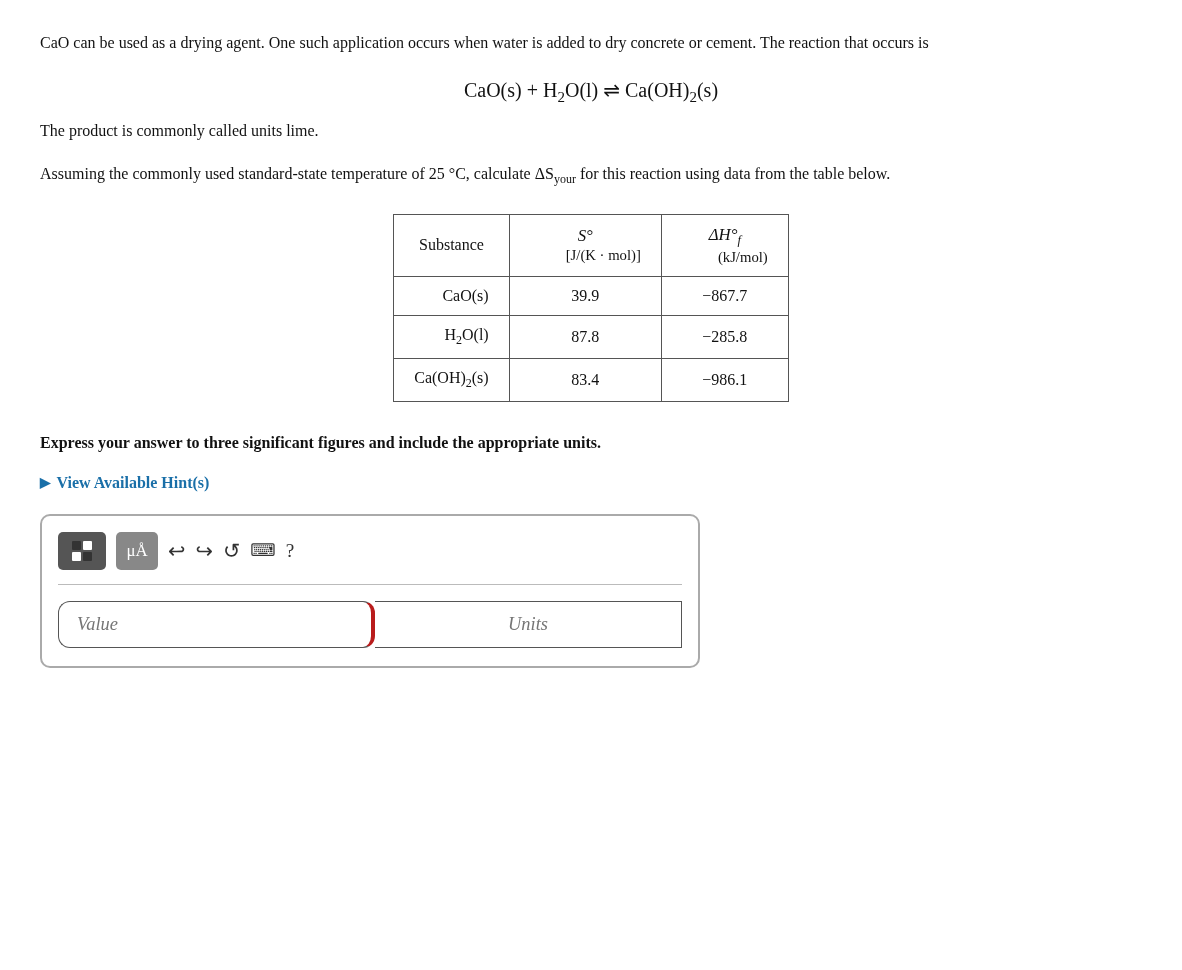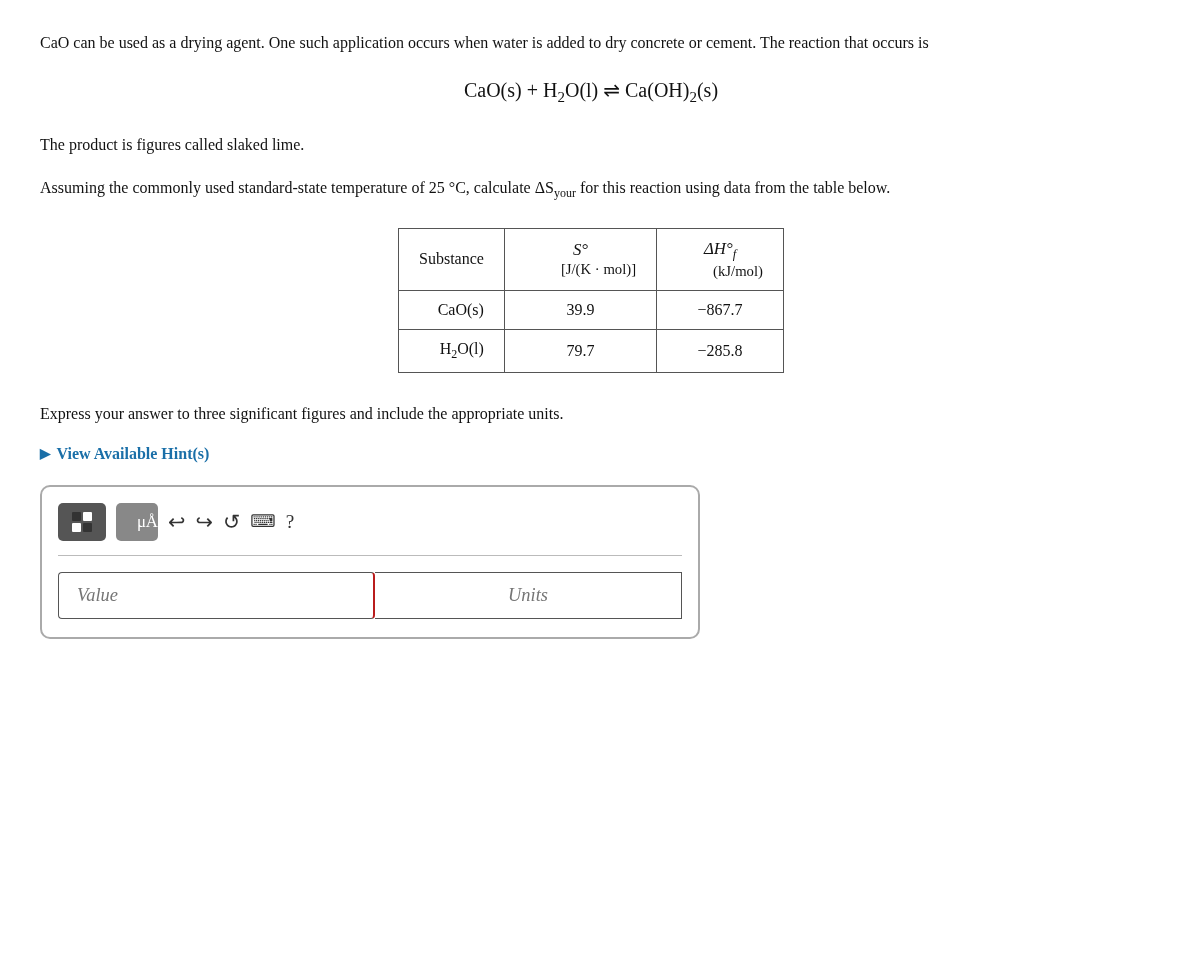--- a/index.html
+++ b/index.html
@@ -13,26 +13,26 @@
       min-height: 970px;
     }
 
     .paragraph {
       margin-bottom: 18px;
       line-height: 1.6;
     }
 
     .equation-block {
       text-align: center;
-      margin: 22px 0 26px 0;
+      margin: 22px 0 12px 0;
       font-size: 1.25em;
     }
 
     .bold-text {
-      font-weight: normal;
+      font-weight: bold;
     }
 
     
     .table-wrapper {
       display: flex;
       justify-content: center;
       margin: 24px 0 28px 0;
     }
 
     table {
@@ -125,22 +125,22 @@
       font-style: italic;
       color: #888;
       border: 1.5px solid #555;
       padding: 12px 18px;
       outline: none;
       background: #fff;
     }
 
     .value-input {
       width: 320px;
-      border-right: 2px solid #b91c1c;
-      border-radius: 4px;
+      border-right: 4px solid #b91c1c;
+      border-radius: 12px;
     }
 
     .units-input {
       width: 310px;
       border-left: none;
       border-radius: 0;
       text-align: center;
     }
     sub { font-size: 0.75em; }
 
@@ -155,21 +155,21 @@
       justify-content: center;
     }
 
     .icon-box-mu {
       background: #888;
       border-radius: 5px;
       width: 42px;
       height: 38px;
       display: inline-flex;
       align-items: center;
-      justify-content: flex-end;
+      justify-content: center;
       color: white;
       font-size: 1.05em;
       font-family: Georgia, serif;
     }
 
     .grid-icon {
       display: grid;
       grid-template-columns: 1fr 1fr;
       gap: 2px;
     }
@@ -199,21 +199,21 @@
   </span>
 </p>
 
 <div class="equation-block">
   <span>
     CaO(s) + H<sub>2</sub>O(l) ⇌ Ca(OH)<sub>2</sub>(s)
   </span>
 </div>
 
 <p class="paragraph">
-  <span>The product is figures called slaked lime.</span>
+  <span>The product is commonly called units lime.</span>
 </p>
 
 <p class="paragraph">
   <span>
     Assuming the commonly used standard-state temperature of 25 °C, calculate ΔS<sub>your</sub> for this reaction using data from the table below.
   </span>
 </p>
 
 <div class="table-wrapper">
   <table>
@@ -233,22 +233,27 @@
       </tr>
     </thead>
     <tbody>
       <tr>
         <td class="substance-col">CaO(s)</td>
         <td>39.9</td>
         <td>−867.7</td>
       </tr>
       <tr>
         <td class="substance-col">H<sub>2</sub>O(l)</td>
-        <td>79.7</td>
+        <td>87.8</td>
         <td>−285.8</td>
+      </tr>
+      <tr>
+        <td class="substance-col">Ca(OH)<sub>2</sub>(s)</td>
+        <td>83.4</td>
+        <td>−986.1</td>
       </tr>
     </tbody>
   </table>
 </div>
 
 <p class="paragraph bold-text">
   <span>Express your answer to three significant figures and include the appropriate units.</span>
 </p>
 
 <a class="hint-link" href="#">

